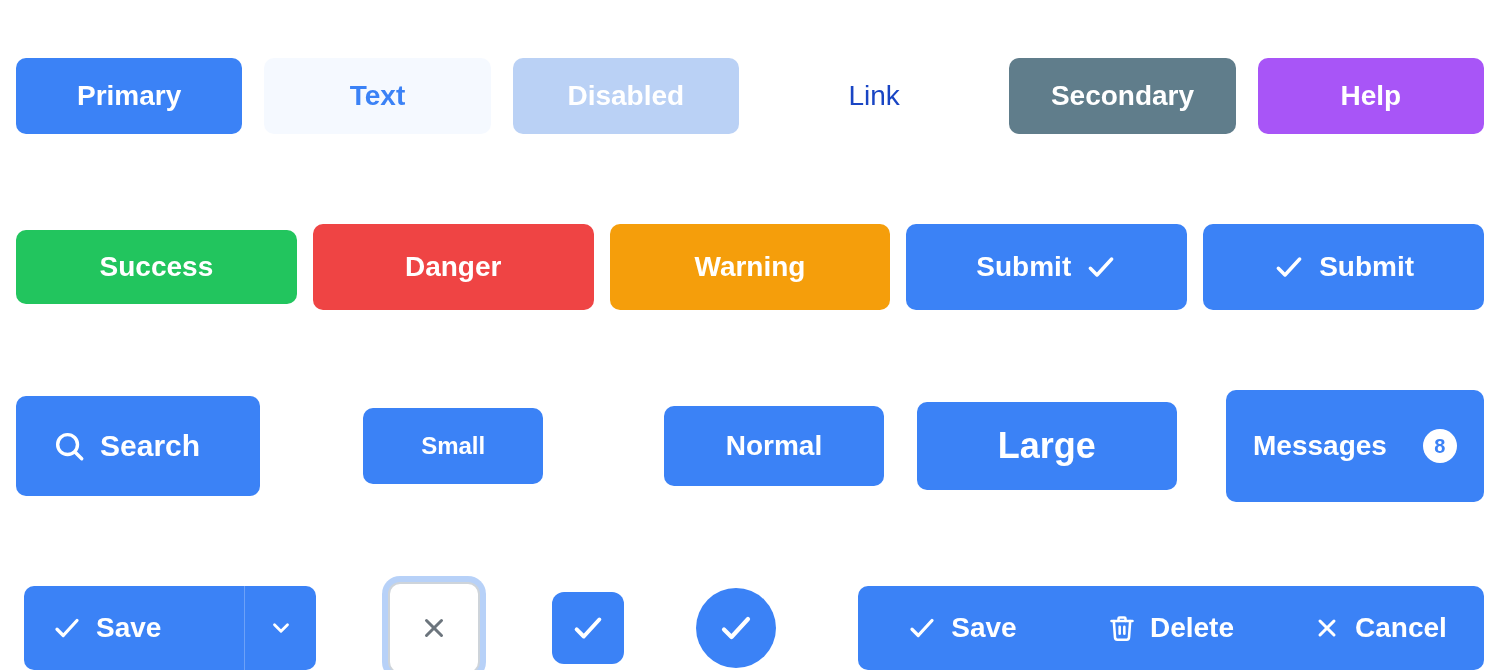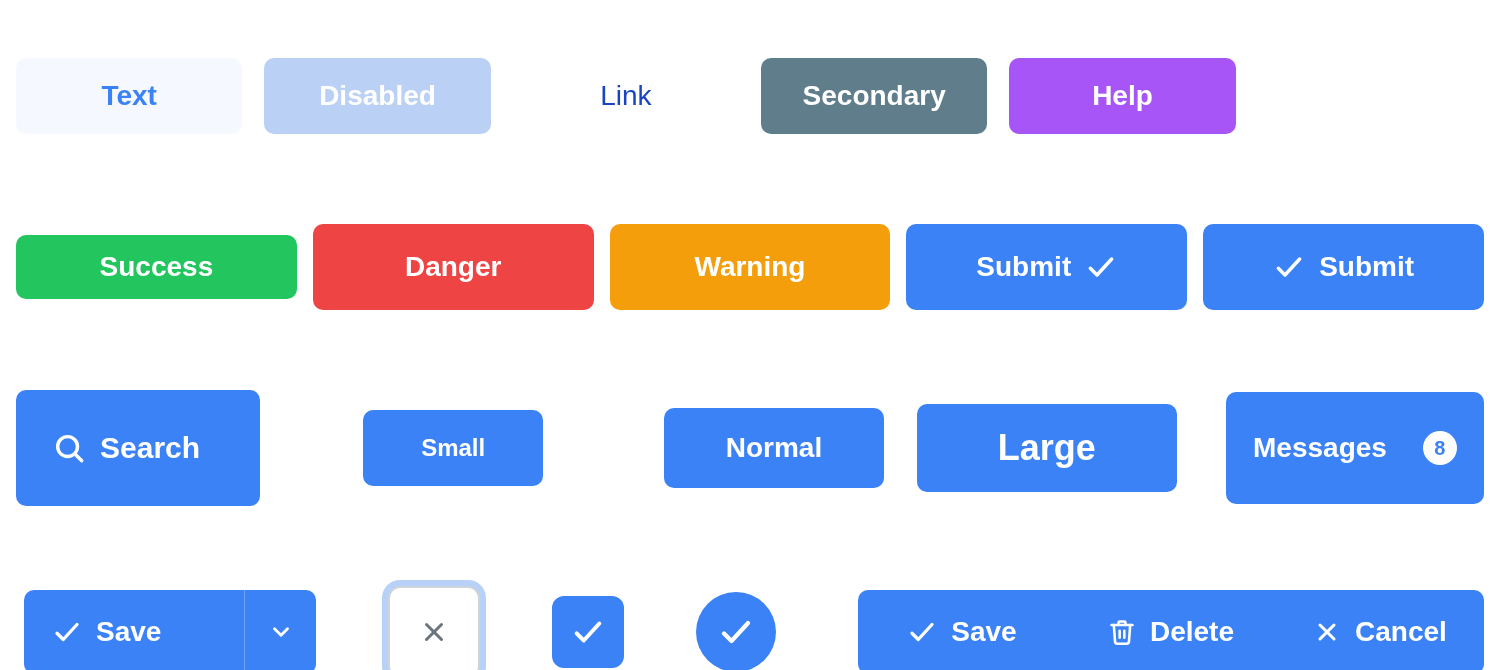--- a/index.html
+++ b/index.html
@@ -53,21 +53,21 @@
   .btn.secondary{background:var(--secondary);}
   .btn.help{background:var(--help);}
   .btn.success{background:var(--success);}
   .btn.danger{background:var(--danger);}
   .btn.warning{background:var(--warning);}
 
   .btn.small{height:76px;font-size:24px;width:180px;}
   .btn.normal{height:80px;font-size:28px;width:220px;margin-left:48px;}
   .btn.large{height:88px;font-size:36px;width:260px;}
 
-  .btn.search{justify-content:flex-start;padding-left:36px;height:116px;font-size:30px;width:244px;}
+  .btn.search{justify-content:flex-start;padding-left:36px;height:100px;font-size:30px;width:244px;}
   .btn.messages{height:112px;font-size:28px;width:258px;gap:36px;}
 
   .split-group{display:flex;width:292px;height:84px;}
   .split-main{
     flex:1;display:flex;align-items:center;gap:14px;
     background:var(--primary);color:#fff;border:none;border-radius:10px 0 0 10px;
     font-size:28px;font-weight:600;padding-left:28px;cursor:pointer;justify-content:flex-start;
   }
   .split-caret{
     width:72px;display:flex;align-items:center;justify-content:center;
@@ -119,20 +119,25 @@
   }
   .row4 .tail{margin-left:auto;}
 </style>
 </head>
 <body>
 
 <div class="top-pad"></div>
 
 <div class="row row1">
   <div class="cell">
+      <button class="btn full">
+        <span>Primary</span>
+      </button>
+    </div>
+  <div class="cell">
       <button class="btn full textbtn">
         <span>Text</span>
       </button>
     </div>
   <div class="cell">
       <button class="btn full disabled">
         <span>Disabled</span>
       </button>
     </div>
   <div class="cell">
@@ -149,21 +154,21 @@
       <button class="btn full help">
         <span>Help</span>
       </button>
     </div>
 </div>
 
 <div class="spacer-lg"></div>
 
 <div class="row">
   <div class="cell">
-      <button class="btn full success" style="height:64px">
+      <button class="btn full success" style="height:74px">
         <span>Success</span>
       </button>
     </div>
   <div class="cell">
       <button class="btn full danger" style="height:86px">
         <span>Danger</span>
       </button>
     </div>
   <div class="cell">
       <button class="btn full warning" style="height:86px">

